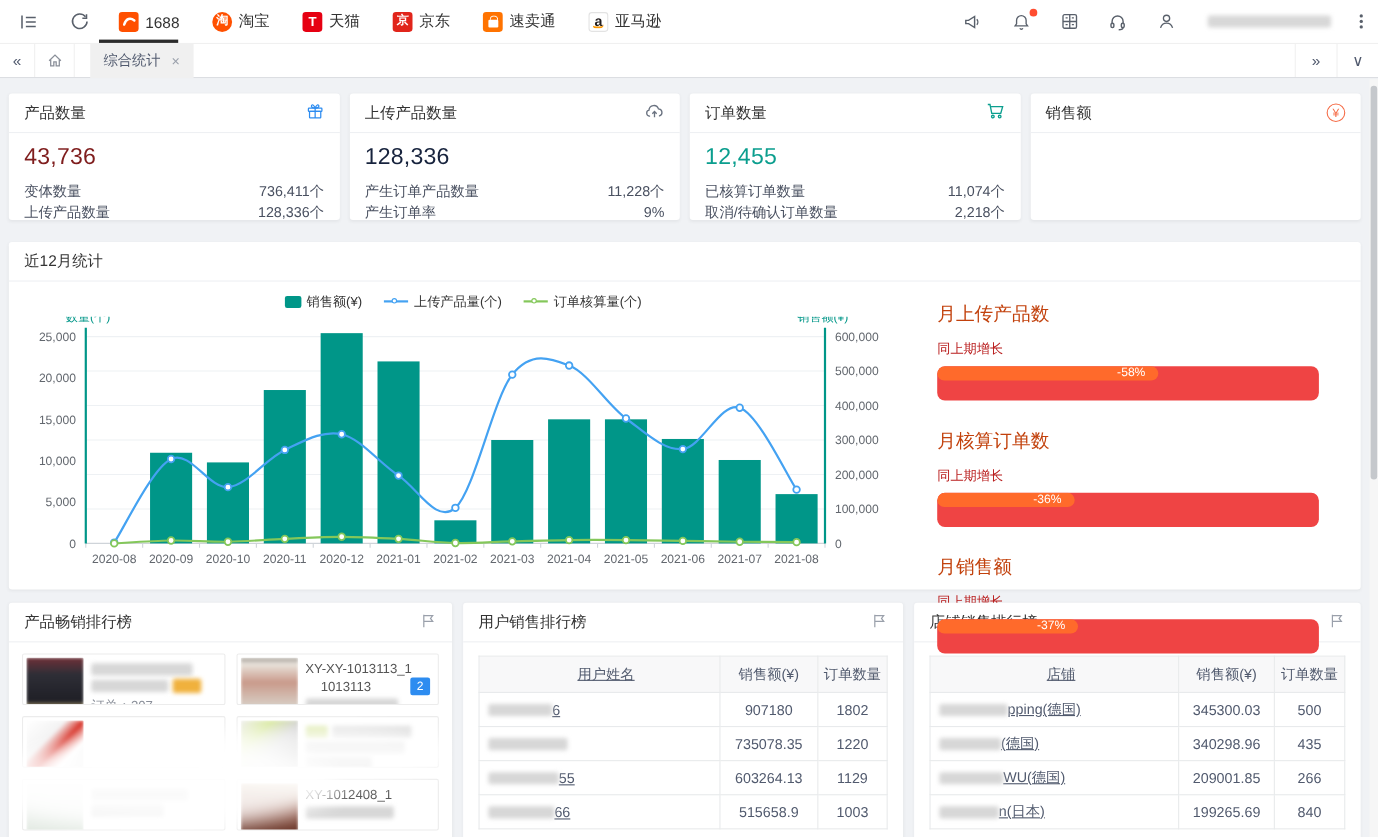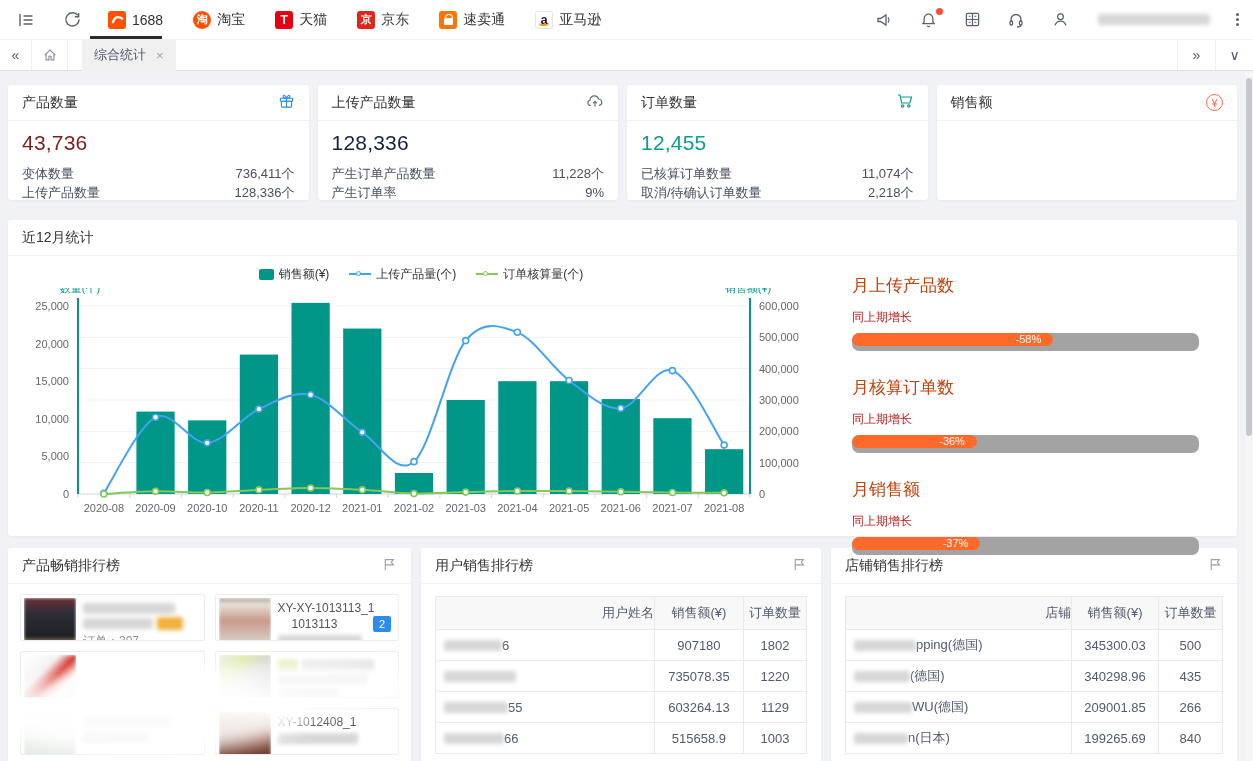--- a/index.html
+++ b/index.html
@@ -62,21 +62,21 @@
   #chart-legend { height:28px; display:flex; align-items:center; justify-content:center; gap:20px; font-size:12px; color:#333; }
   .legend-item { display:flex; align-items:center; gap:5px; cursor:pointer; }
   .lg-bar { width:15px; height:11px; border-radius:2px; }
   .lg-line { position:relative; width:22px; height:10px; }
   .lg-line i { position:absolute; top:4px; left:0; right:0; height:2px; }
   .lg-line b { position:absolute; top:1.5px; left:7px; width:5px; height:5px; border-radius:50%; background:#fff; border-width:1.5px; border-style:solid; }
   .chart-right { flex:1; padding:14px 32px 0 22px; }
   .growth-group { margin-bottom:25px; }
   .growth-title { font-size:17px; color:#c2410c; margin-bottom:12px; }
   .growth-sub { font-size:12px; color:#b91c1c; margin-bottom:7px; }
-  .growth-track { height:18px; background:#a3a3a3; border-radius:7px; position:relative; overflow:hidden; }
+  .growth-track { height:31px; background:#ef4444; border-radius:7px; position:relative; overflow:hidden; }
   .growth-fill { height:13px; background:#ff6a2b; border-radius:7px; color:#fff; font-size:11px; line-height:13px; text-align:right; padding-right:12px; }
 
   .bottom-row { display:flex; gap:10px; margin-top:12px; }
   .bottom-panel { height:260px; overflow:hidden; }
   .p-products { width:403px; position:relative; }
   .p-users { width:400px; }
   .p-shops { flex:1; }
 
   .prod-grid { padding:10px 12px; display:grid; grid-template-columns:1fr 1fr; gap:10px; }
   .prod-card { border:1px solid #ececec; border-radius:2px; height:47px; display:flex; gap:7px; padding:3px 6px 3px 3px; position:relative; overflow:hidden; }
@@ -96,21 +96,21 @@
   .rb-dark { background:#6b7480; }
   .rb-grn { background:#cfe08a; }
   .count-badge { position:absolute; right:7px; top:21px; background:#2d8cf0; color:#fff; font-size:11px; line-height:16px; min-width:18px; text-align:center; border-radius:2px; }
   .smudge { position:absolute; left:-30px; bottom:55px; width:330px; height:80px; background:rgba(255,255,255,.88); filter:blur(9px); border-radius:50%; pointer-events:none; }
   .smudge2 { position:absolute; left:150px; bottom:95px; width:260px; height:55px; background:rgba(255,255,255,.8); filter:blur(9px); border-radius:50%; pointer-events:none; }
 
   .rank-table-wrap { padding:12px 14px 0 14px; }
   table.rank { width:100%; border-collapse:collapse; font-size:13px; color:#515a6e; }
   table.rank th { background:#f8f8f9; border:1px solid #e8eaec; height:33px; font-weight:normal; color:#515a6e; }
   table.rank td { border:1px solid #e8eaec; height:31px; padding:0 8px; }
-  th.col-name, td.col-name { text-align:right; padding-left:12px; }
+  th.col-name, td.col-name { text-align:center; padding-left:12px;text-decoration:underline; }
   th.col-num, td.col-num { text-align:center; }
   .name-cell { display:flex; align-items:center; }
   .p-users .col-name { width:59%; } .p-users .col-sales { width:24%; }
   .p-shops .col-name { width:60%; } .p-shops .col-sales { width:23%; }
 
   
   .scrollbar { position:absolute; top:72px; right:0; width:8px; bottom:0; background:#f6f6f6; }
   .scroll-thumb { position:absolute; top:6px; left:1px; width:6px; height:358px; background:#c5c8cc; border-radius:3px; }
 
   svg text { font-family:"Liberation Sans","DejaVu Sans",sans-serif; }

